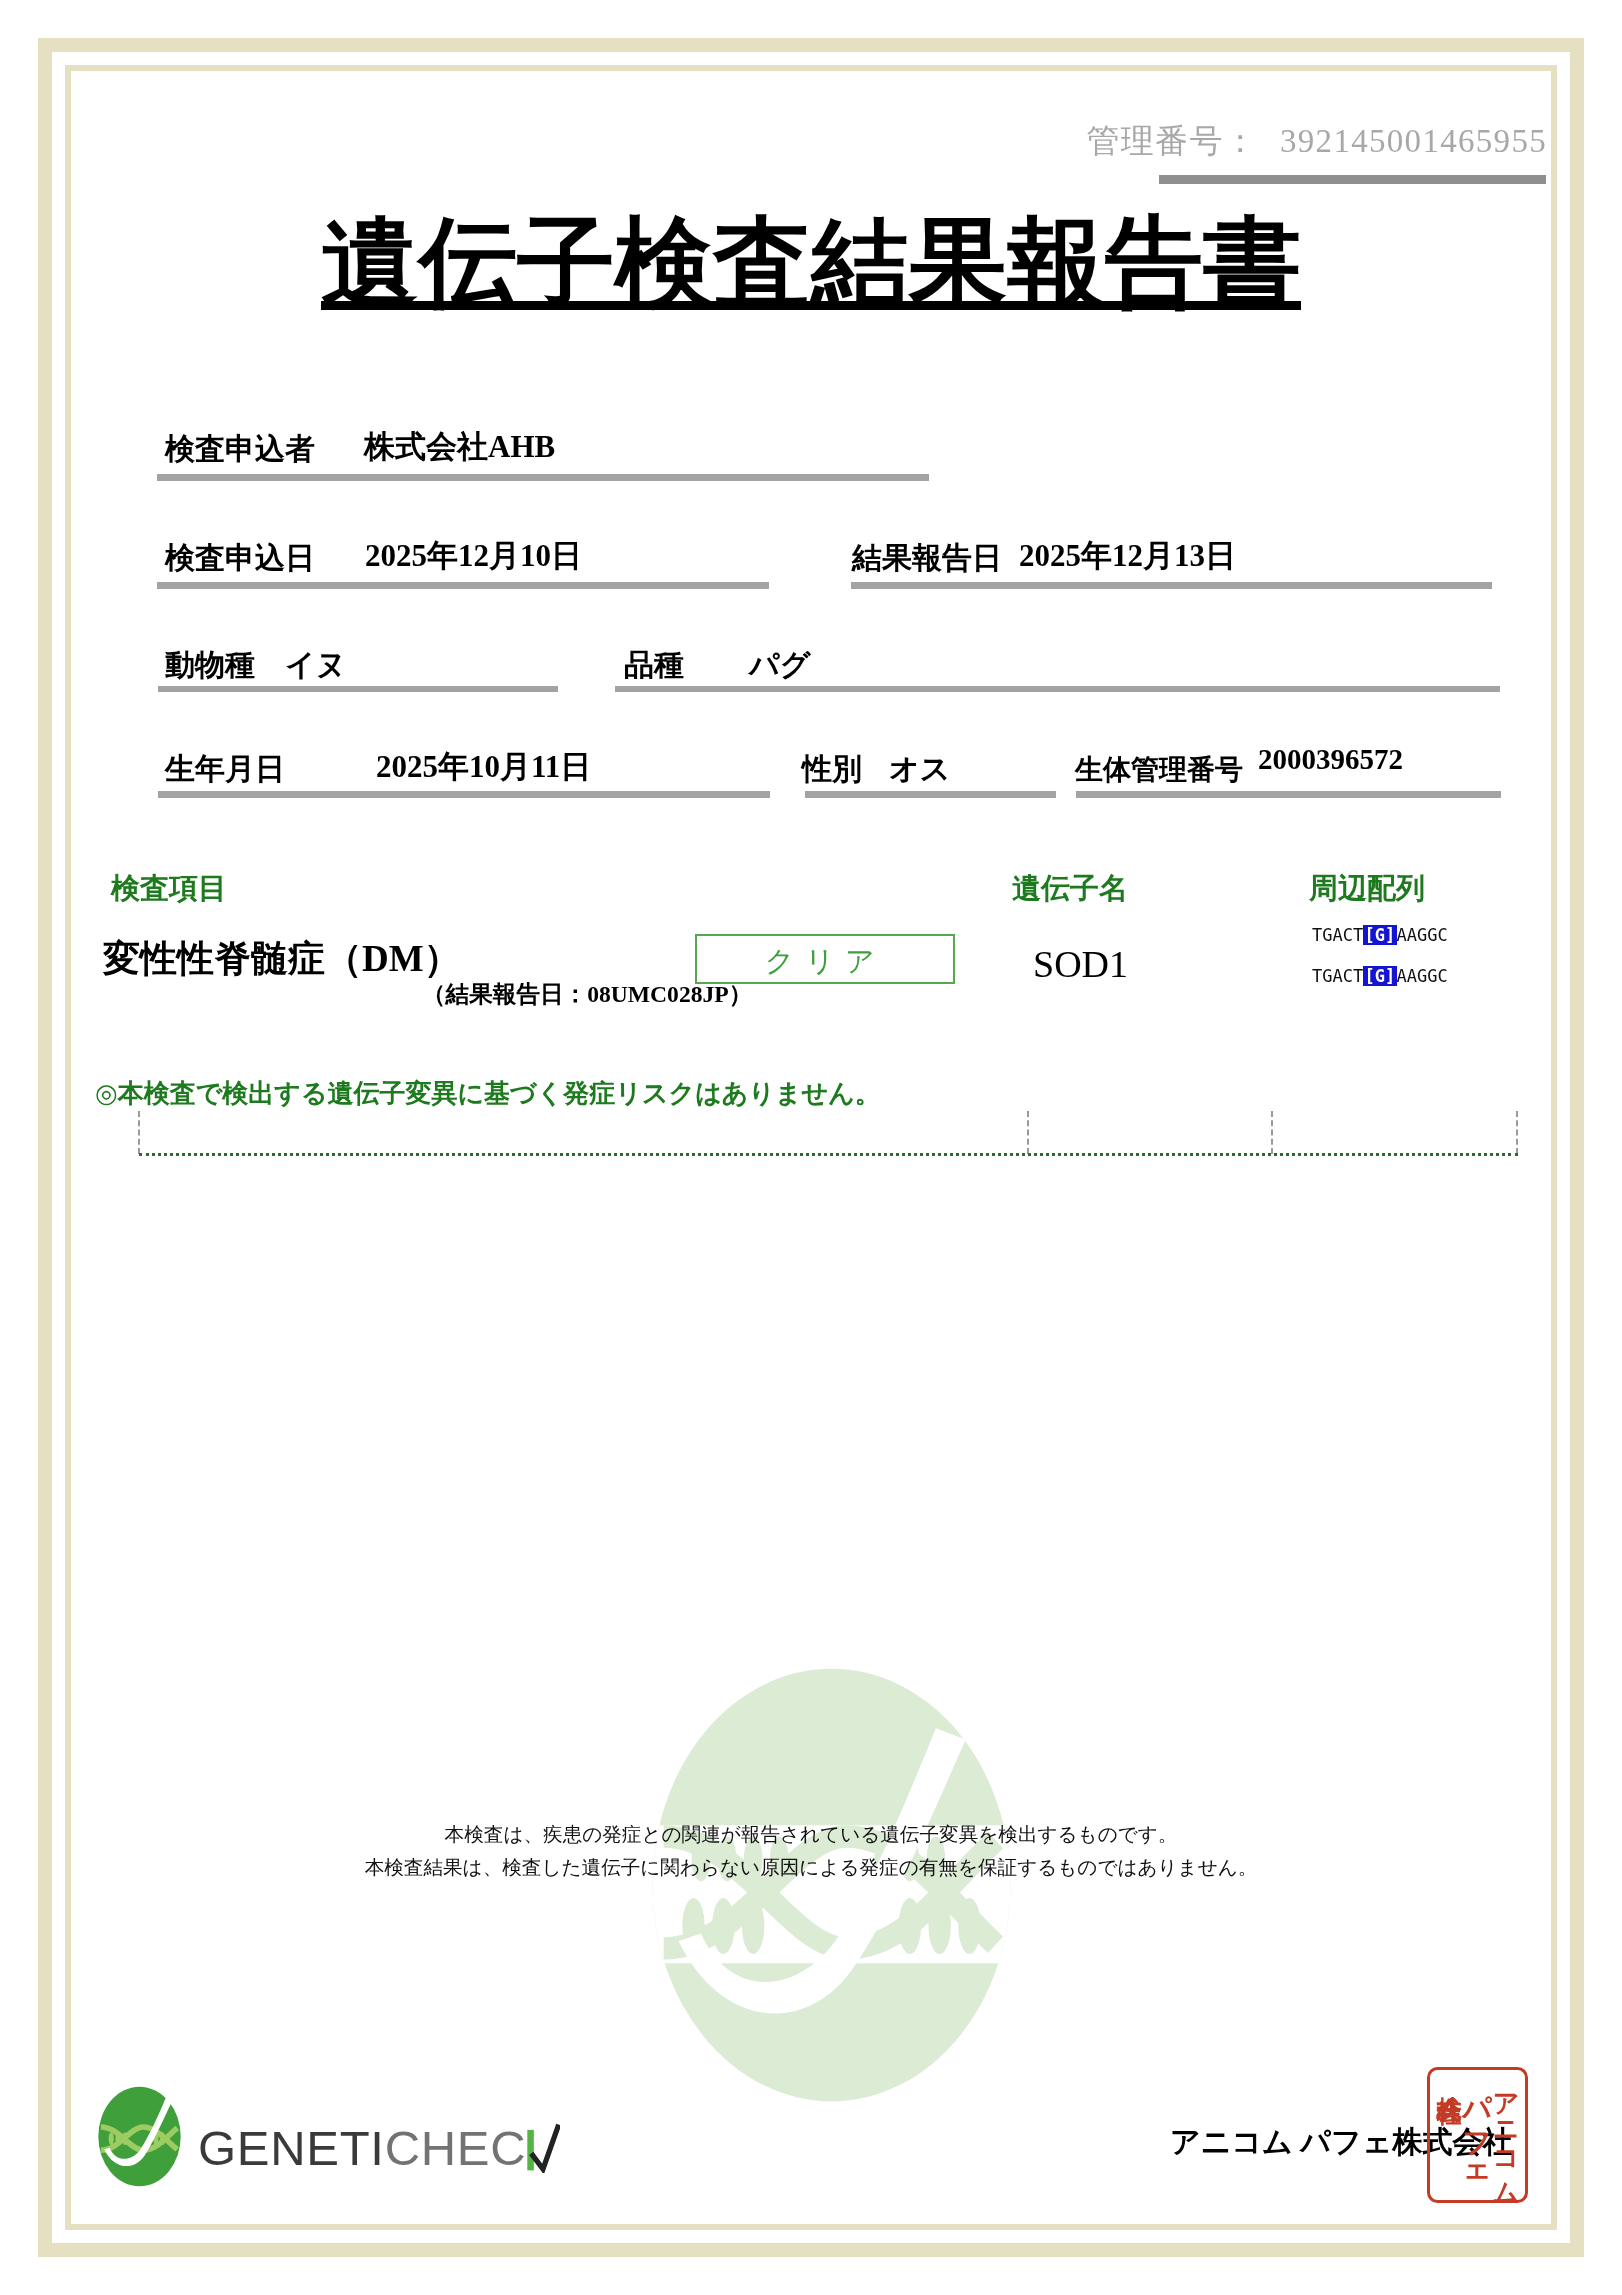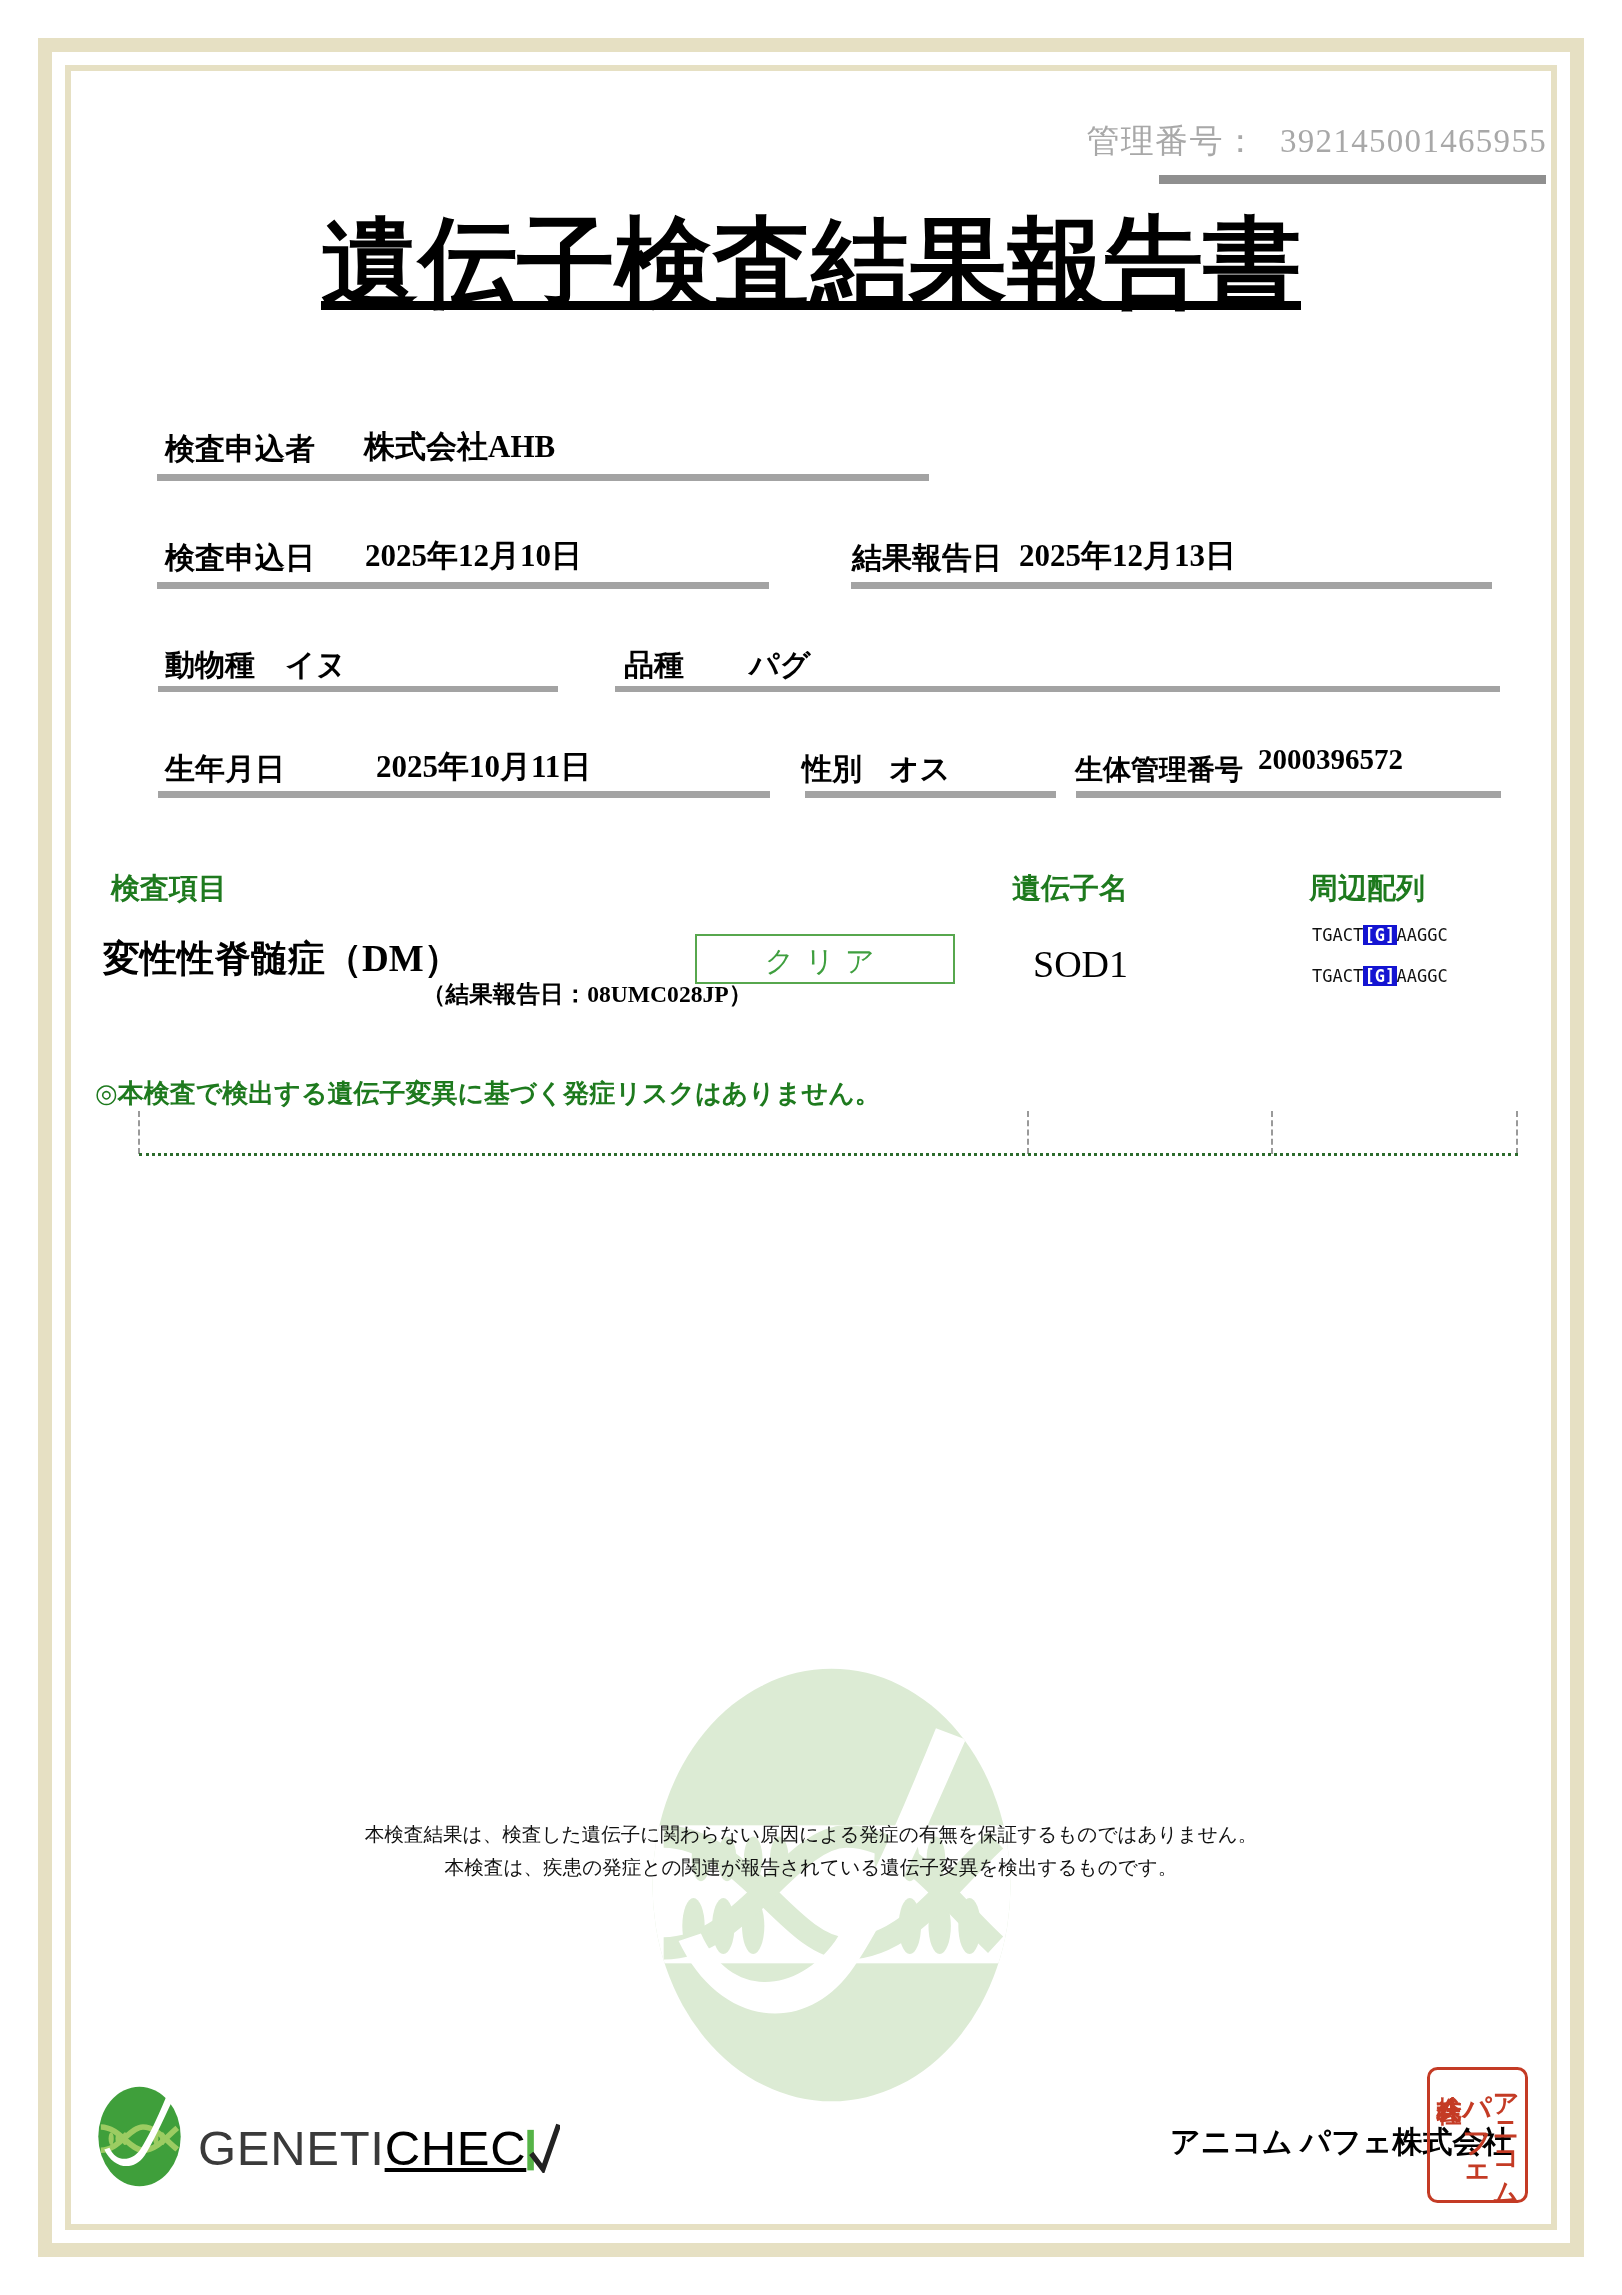--- a/index.html
+++ b/index.html
@@ -36,21 +36,21 @@
   .hdots{position:absolute;left:139px;top:1153px;width:1379px;height:0;border-top:3.3px dotted #2c6b2c;}
   
   .stmt{position:absolute;left:0;right:0;top:1706px;text-align:center;color:#111;font-size:30px;line-height:42px;z-index:2;}
   .stmt .l1{letter-spacing:3.3px;}
   .disc{position:absolute;left:0;right:0;top:1818px;text-align:center;color:#111;font-size:19.6px;line-height:33px;z-index:2;}
   .wm{position:absolute;left:645px;top:1656px;width:373px;height:458px;z-index:1;}
   
   .logo-mark{position:absolute;left:89px;top:2085px;width:101px;height:103px;}
   .logo-text{position:absolute;left:198px;top:2120px;font-size:49px;letter-spacing:0.7px;white-space:nowrap;color:#3a3a3a;}
   .logo-text .g1{color:#3a3a3a;}
-  .logo-text .g2{color:#000000;text-decoration:underline;}
+  .logo-text .g2{color:#737373;}
   .logo-k{display:inline-block;width:34px;height:51px;vertical-align:-7.9px;}
   .company{position:absolute;left:1170px;top:2122px;font-size:30px;font-weight:bold;color:#000;white-space:nowrap;z-index:1;}
   .seal{position:absolute;left:1427px;top:2067px;width:101px;height:136px;border:3.3px solid #c43b25;border-radius:10.5px;
         box-sizing:border-box;display:flex;flex-direction:row-reverse;justify-content:space-between;
         padding:5.2px 6.5px;color:#c43b25;z-index:2;background:transparent;}
   .seal-col{writing-mode:vertical-rl;text-orientation:upright;font-weight:bold;line-height:1.0;}
   .seal-c1{font-size:26px;}
   .seal-c2{font-size:29px;letter-spacing:5.2px;}
   .seal-c3{font-size:25px;letter-spacing:1.3px;}
 </style>
@@ -145,22 +145,22 @@
 
   <div class="abs risknote" style="left:95px;top:1076px;">◎本検査で検出する遺伝子変異に基づく発症リスクはありません。</div>
 
   <div class="vdash" style="left:138px;"></div>
   <div class="vdash" style="left:1027px;"></div>
   <div class="vdash" style="left:1271px;"></div>
   <div class="vdash" style="left:1516px;"></div>
   <div class="hdots"></div>
 
   <div class="disc sans">
+    <div>本検査は、疾患の発症との関連が報告されている遺伝子変異を検出するものです。</div>
     <div>本検査結果は、検査した遺伝子に関わらない原因による発症の有無を保証するものではありません。</div>
-    <div>本検査は、疾患の発症との関連が報告されている遺伝子変異を検出するものです。</div>
   </div>
 
   <svg class="logo-mark" viewBox="0 0 200 240">
     <defs>
       <clipPath id="lgclip">
           <ellipse cx="100" cy="120" rx="96" ry="116"></ellipse>
         </clipPath>
     </defs>
     <ellipse cx="100" cy="120" rx="96" ry="116" fill="#3f9f3b"></ellipse>
     <g clip-path="url(#lgclip)">

